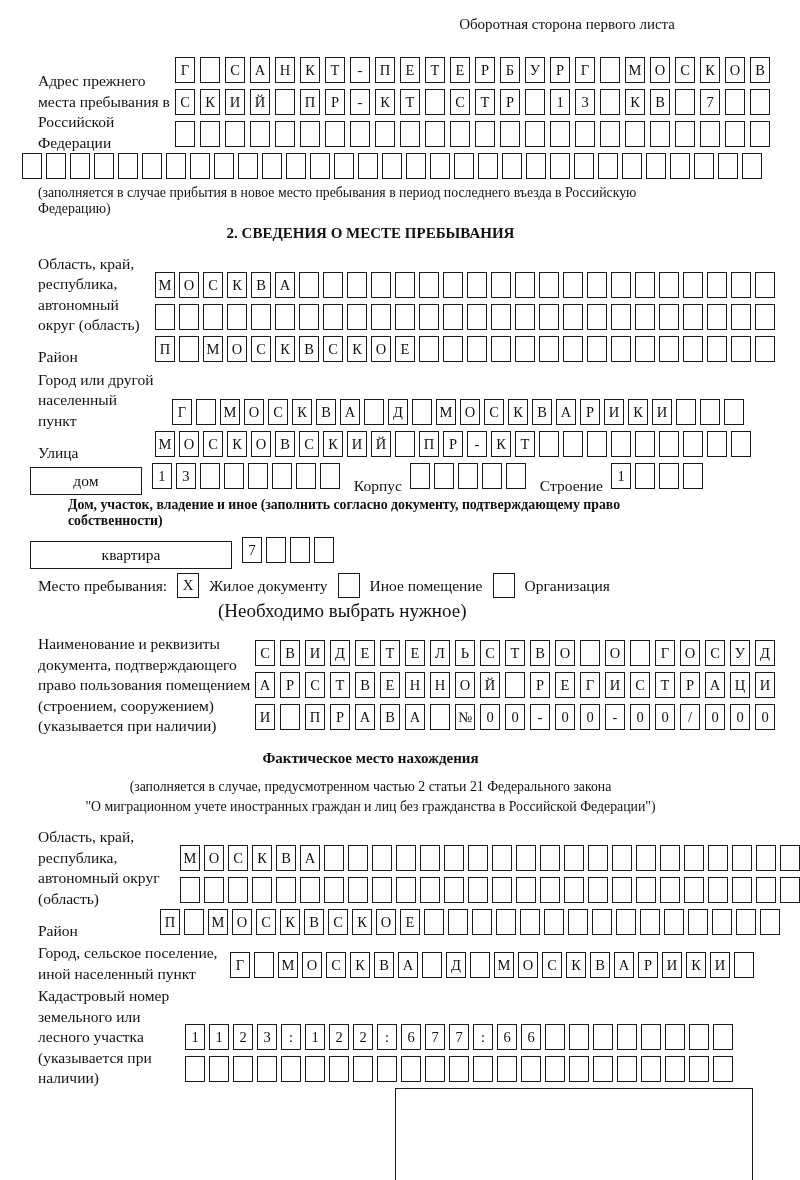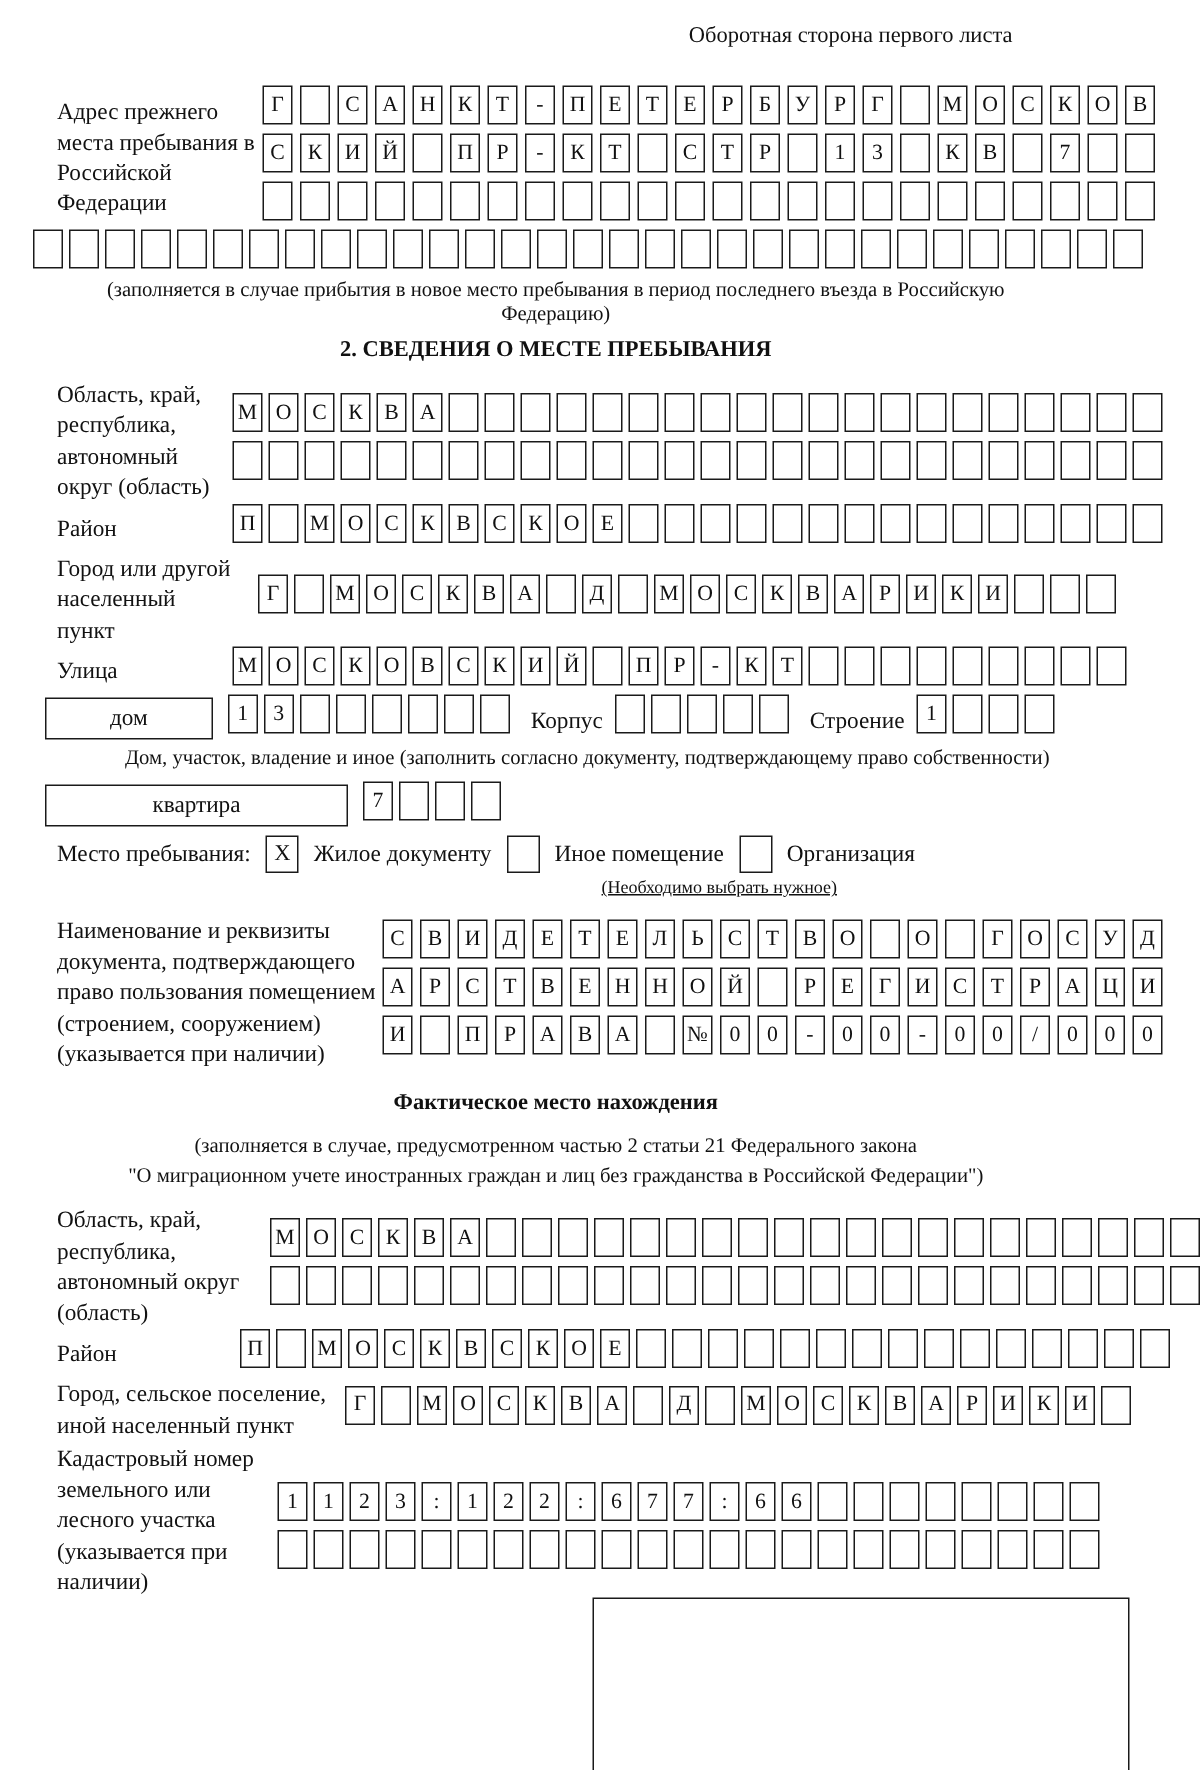--- a/index.html
+++ b/index.html
@@ -1,45 +1,45 @@
 <!DOCTYPE html>
 <html><head>
 <meta charset="utf-8">
 <style>
   html,body{margin:0;padding:0;background:#fff;}
   body{width:800px;height:1180px;overflow:hidden;color:#111;
        font-family:"Liberation Serif","DejaVu Serif",serif;}
   .page{box-sizing:border-box;width:728px;height:1180px;padding:16px 25px 0 38px;position:relative;}
   .header-note{text-align:right;font-size:15px;padding-right:28px;margin-bottom:24px;}
-  .frow{display:flex;align-items:center;}
+  .frow{display:flex;align-items:flex-end;}
   .label{font-size:15.5px;line-height:1.32;padding-top:2px;}
   .w137{width:137px;flex:0 0 137px;}
   .w117{width:117px;flex:0 0 117px;}
   .w142{width:142px;flex:0 0 142px;}
   .w122{width:122px;flex:0 0 122px;}
   .w192{width:192px;flex:0 0 192px;}
   .w147{width:147px;flex:0 0 147px;}
   .w217{width:217px;flex:0 0 217px;}
   .cells{display:flex;gap:4px;margin-bottom:6px;flex-wrap:nowrap;}
   .cells.g5{gap:5px;}
   .cell{box-sizing:border-box;flex:0 0 20px;width:20px;height:26px;border:1.6px solid #1a1a1a;
         display:inline-flex;align-items:center;justify-content:center;font-size:14.5px;line-height:1;}
   .fullrow{margin-left:-16px;}
-  .caption{font-size:13.8px;text-align:center;margin:2px 0 8px 0;}
-  .caption.left{text-align:center;margin-left:42px;}
+  .caption{font-size:13.8px;text-align:left;margin:2px 0 8px 0;}
+  .caption.left{text-align:left;margin-left:30px;font-weight:bold;}
   .sec-title{font-weight:bold;font-size:15px;text-align:center;margin:6px 0 10px 0;}
   .widebox{box-sizing:border-box;height:28px;border:1.6px solid #1a1a1a;display:flex;align-items:center;
            justify-content:center;font-size:15.5px;margin-right:10px;}
   .dom-box{width:168px;margin-left:-8px;}
   .kv-box{width:202px;margin-left:-8px;}
   .inline-label{font-size:15.5px;margin:3px 8px 0 14px;white-space:nowrap;}
   .checkbox{box-sizing:border-box;width:22px;height:25px;border:1.7px solid #1a1a1a;display:inline-flex;
             align-items:center;justify-content:center;font-size:15px;margin:0 10px;}
   .stay-row{display:flex;align-items:center;font-size:15.5px;margin:4px 0 2px 0;}
-  .stay-note{font-size:12px;text-align:right;width:340px;margin-left:180px;margin-bottom:10px;text-decoration:underline;}
+  .stay-note{font-size:19px;text-align:left;width:340px;margin-left:180px;margin-bottom:10px;}
   .fact-note{font-size:13.8px;text-align:center;line-height:1.45;margin-bottom:8px;}
   .stamp-box{box-sizing:border-box;width:358px;height:176px;border:1.8px solid #1a1a1a;margin-left:357px;margin-top:0px;}
   .indent17{margin-left:17px;}
   .mt14{margin-top:14px;}
 </style>
 </head>
 <body>
 
 <div class="page">
 

